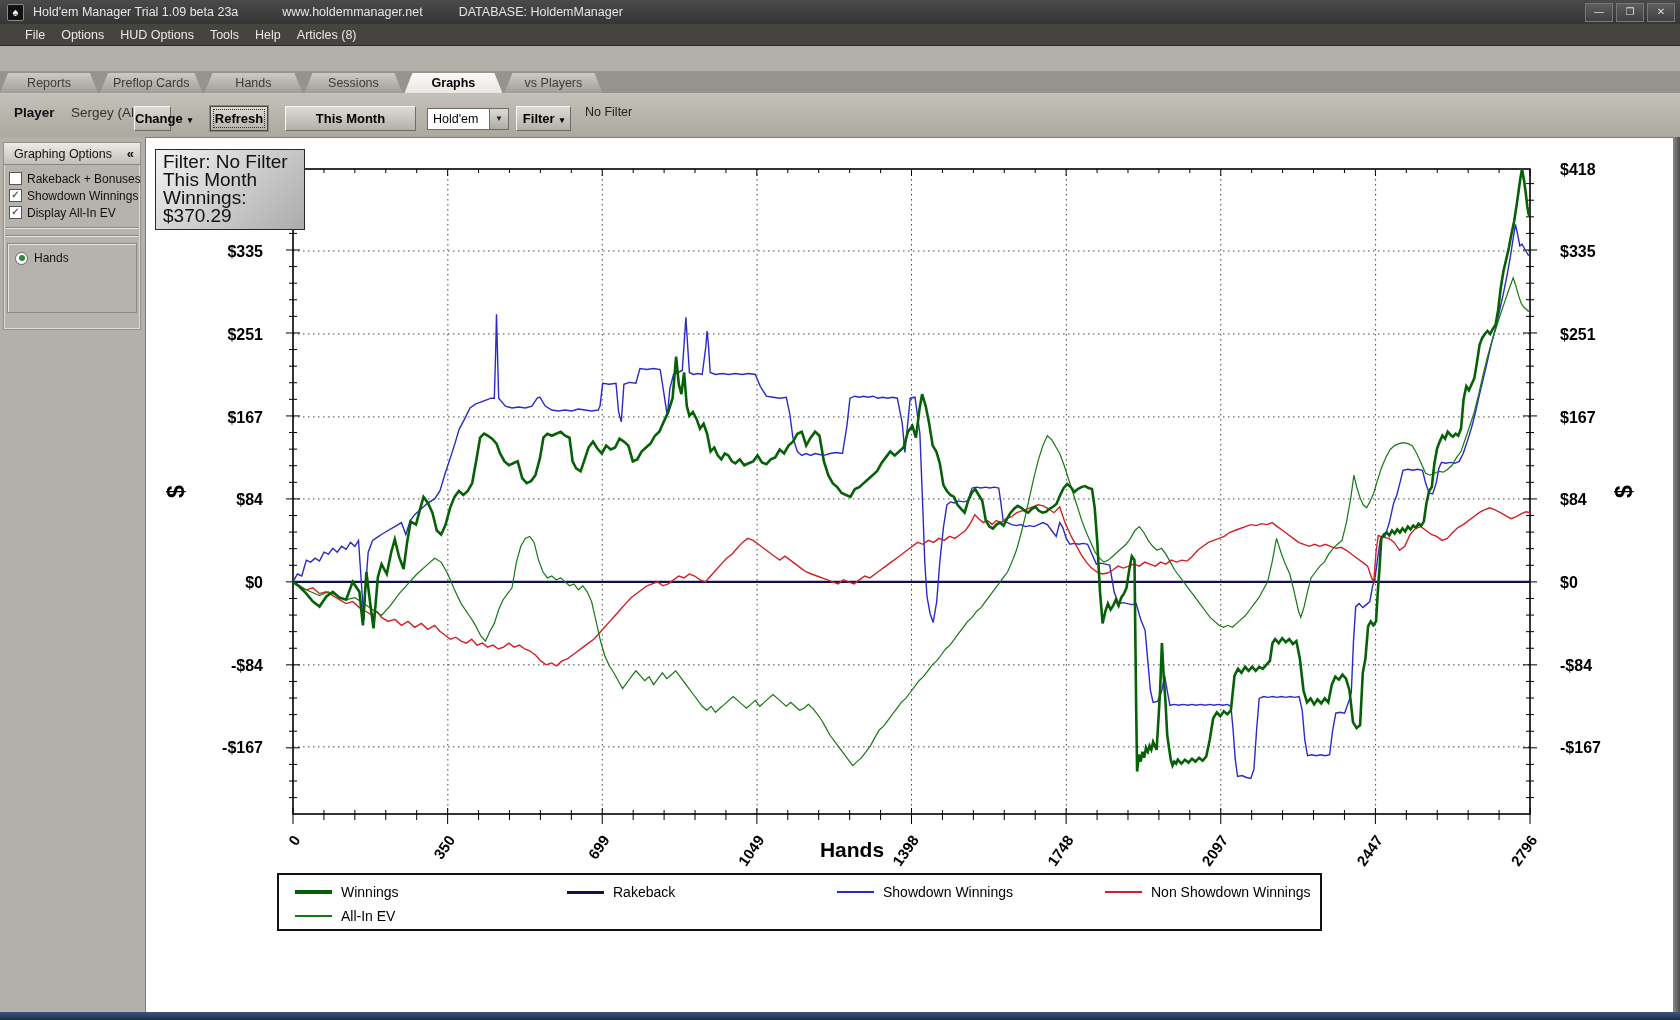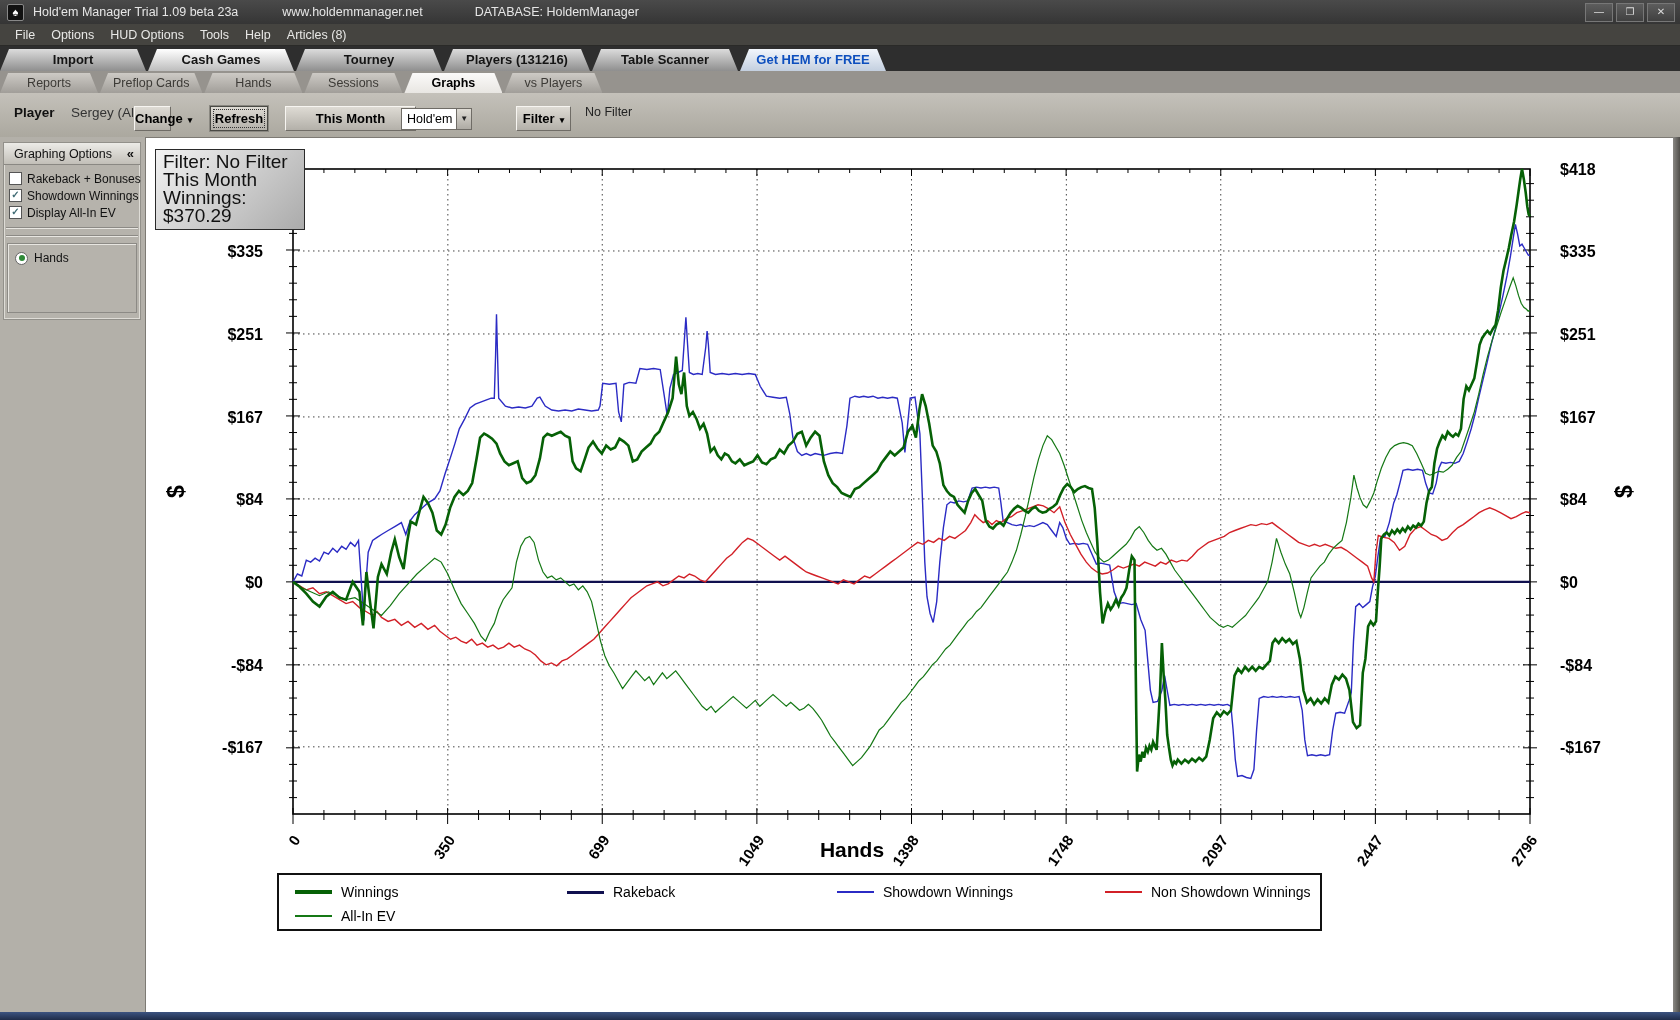--- a/index.html
+++ b/index.html
@@ -6,27 +6,27 @@
   .window{position:relative;width:1680px;height:1020px;background:#b3b0a9;overflow:hidden;
           font-family:"Liberation Sans",sans-serif;-webkit-font-smoothing:antialiased;}
   
   .titlebar{position:absolute;left:0;top:0;width:100%;height:24px;background:linear-gradient(#4a4a4a,#353535);
             color:#e6e6e6;font-size:12.5px;display:flex;align-items:center;}
   .app-icon{display:inline-block;width:15px;height:15px;margin:0 9px 0 7px;background:#111;color:#fff;
             border:1px solid #888;border-radius:2px;font-size:11px;line-height:14px;text-align:center;}
   .tb-text{margin-right:26px;white-space:nowrap;}
   .tb-title{margin-left:0;}
   .tb-url{margin-left:18px;}
-  .tb-db{margin-left:26px;}
+  .tb-db{margin-left:10px;}
   .win-controls{position:absolute;right:5px;top:3px;display:flex;gap:3px;}
   .win-btn{width:26px;height:17px;background:linear-gradient(#5d5d5d,#404040);border:1px solid #777;
            color:#ddd;font-size:10px;line-height:15px;text-align:center;cursor:default;}
   
   .menubar{position:absolute;left:0;top:24px;width:100%;height:22px;background:#454440;
-           border-bottom:1px solid #2a2a28;display:flex;align-items:center;padding-left:7px;box-sizing:border-box;}
+           border-bottom:1px solid #2a2a28;display:flex;align-items:center;padding-left:17px;box-sizing:border-box;}
   .menu-item{color:#e8e8e6;font-size:12.5px;padding:2px 8px;white-space:nowrap;}
   
   .tabs1{position:absolute;left:0;top:46px;width:100%;height:25px;background:#2e2e2e;display:flex;align-items:flex-end;}
   .tab1{height:22px;line-height:22px;min-width:118px;padding:0 14px;margin-right:2px;text-align:center;
         font-size:13px;font-weight:bold;color:#141414;background:linear-gradient(#dcdcdc,#8f8f8f);
         clip-path:polygon(9px 0,calc(100% - 9px) 0,100% 100%,0 100%);white-space:nowrap;}
   .tab1.active{background:linear-gradient(#ffffff,#bdbdbd);}
   .tab1.promo{background:linear-gradient(#f2f6fc,#c3cfdf);color:#0d4fbe;}
   
   .tabs2{position:absolute;left:0;top:71px;width:100%;height:22px;background:#96938e;display:flex;align-items:flex-end;}
@@ -46,21 +46,21 @@
   .btn.focused{outline:1px dotted #333;outline-offset:-4px;border:1px solid #4a4a45;box-shadow:0 0 0 1px #8a8881;}
   .combo{position:absolute;top:15px;height:22px;box-sizing:border-box;background:#fff;border:1px solid #6f6c66;
          display:flex;}
   .combo-value{flex:1;font-size:12.5px;color:#000;padding:3px 4px 0 5px;white-space:nowrap;}
   .combo-btn{width:18px;background:linear-gradient(#dedbd4,#aeaba4);border-left:1px solid #6f6c66;
              font-size:8px;color:#222;text-align:center;line-height:20px;}
   
   .sidebar{position:absolute;left:0;top:137px;width:146px;height:875px;background:#b3b0a9;
            border-right:1px solid #7d7a74;box-sizing:border-box;}
   .panel{position:absolute;left:3px;top:5px;width:136px;background:#b6b3ac;border:1px solid #92908a;
-         box-shadow:inset 0 0 0 1px #dedcd6;padding-bottom:6px;}
+         box-shadow:inset 0 0 0 1px #dedcd6;padding-bottom:16px;}
   .panel-header{height:21px;background:linear-gradient(#ecebe7,#c2bfb8);border-bottom:1px solid #8a8883;
                 font-size:12.5px;color:#111;display:flex;align-items:center;justify-content:space-between;
                 padding:0 6px 0 10px;}
   .panel-header .collapse{font-weight:bold;font-size:13px;}
   .opt-row{display:flex;align-items:center;height:17px;padding-left:5px;font-size:12px;color:#111;white-space:nowrap;}
   .opt-row.radio-row{height:20px;padding-left:7px;}
   .cbox{width:11px;height:11px;background:#fff;border:1px solid #555;margin-right:5px;flex:none;
         font-size:10px;line-height:10px;text-align:center;color:#3f6b74;font-weight:bold;}
   .rad{width:11px;height:11px;background:#fff;border:1px solid #666;border-radius:50%;margin-right:6px;flex:none;position:relative;}
   .rad.sel::after{content:"";position:absolute;left:2.5px;top:2.5px;width:6px;height:6px;border-radius:50%;background:#2f8a38;}
@@ -103,45 +103,37 @@
 
   <div class="menubar" id="menubar">
       <span class="menu-item">File</span>
       <span class="menu-item">Options</span>
       <span class="menu-item">HUD Options</span>
       <span class="menu-item">Tools</span>
       <span class="menu-item">Help</span>
       <span class="menu-item">Articles (8)</span>
     </div>
 
-  <div class="tabs1" id="tabs1">
-      <span class="tab1">Import</span>
-      <span class="tab1 active">Cash Games</span>
-      <span class="tab1">Tourney</span>
-      <span class="tab1">Players (131216)</span>
-      <span class="tab1">Table Scanner</span>
-      <span class="tab1 promo">Get HEM for FREE</span>
-    </div>
 
   <div class="tabs2" id="tabs2">
       <span class="tab2">Reports</span>
       <span class="tab2">Preflop Cards</span>
       <span class="tab2">Hands</span>
       <span class="tab2">Sessions</span>
       <span class="tab2 active">Graphs</span>
       <span class="tab2">vs Players</span>
     </div>
 
   <div class="toolbar">
     <span class="t-label" style="left:14px;font-weight:bold">Player</span>
     <span class="t-label" style="left:71px;color:#333">Sergey (Alias)</span>
     <span class="btn" style="left:134px;width:37px"><span>Change</span><span class="caret">▾</span></span>
     <span class="btn focused" style="left:210px;width:58px"><span>Refresh</span></span>
     <span class="btn" style="left:285px;width:131px"><span>This Month</span></span>
-    <span class="combo" style="left:401px;width:71px">
+    <span class="combo" style="left:427px;width:82px">
       <span class="combo-value">Hold'em</span>
       <span class="combo-btn">▼</span>
     </span>
     <span class="btn" style="left:516px;width:55px"><span>Filter</span><span class="caret">▾</span></span>
     <span class="t-label" style="left:585px;font-size:12.5px;color:#222">No Filter</span>
   </div>
 
   <div class="sidebar">
     <div class="panel">
       <div class="panel-header">

